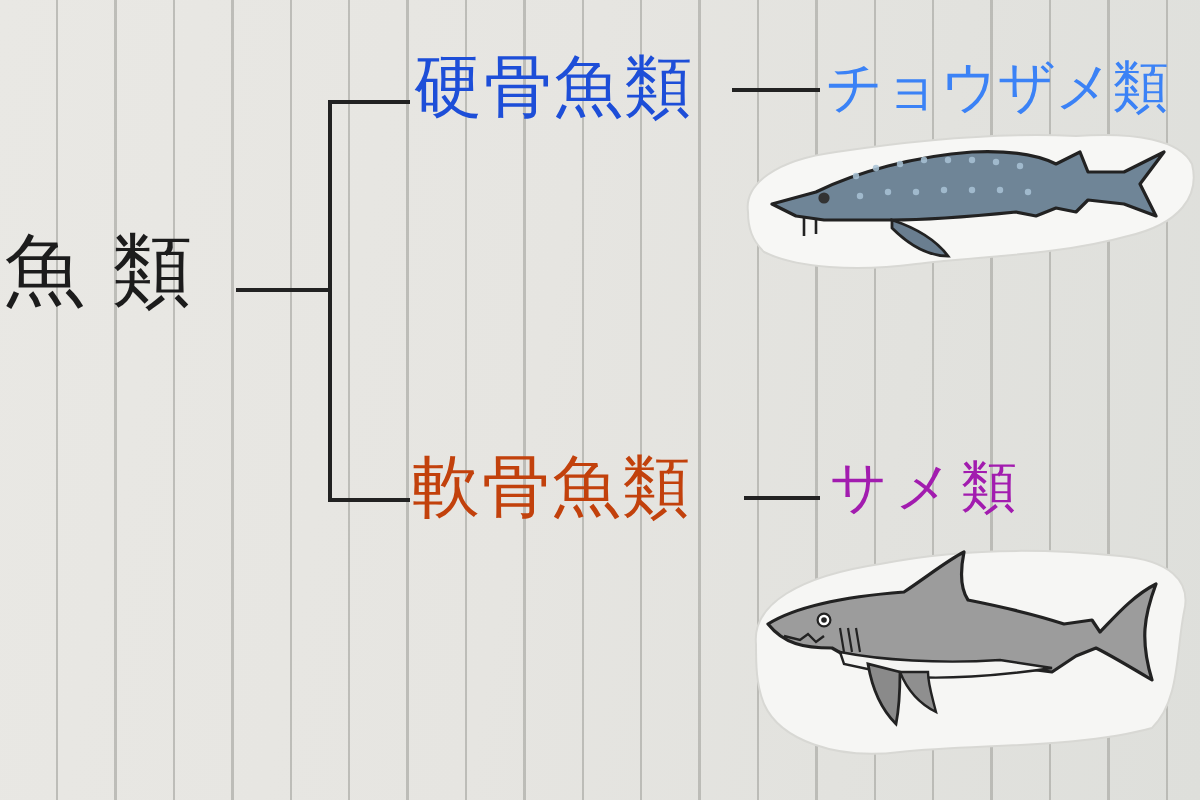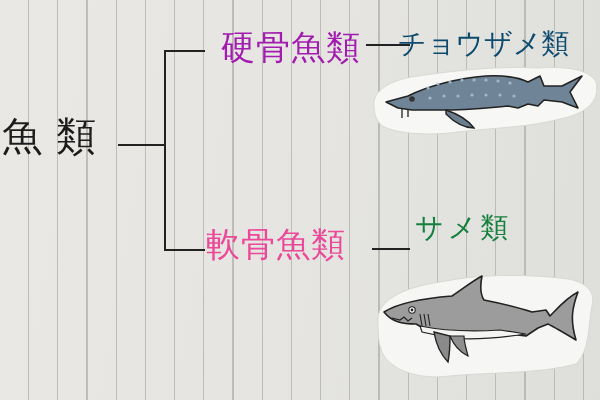--- a/index.html
+++ b/index.html
@@ -13,24 +13,24 @@
     background-image: repeating-linear-gradient(90deg,
       transparent 0px, transparent 28px,
       rgba(175,175,170,0.75) 28px, rgba(175,175,170,0.75) 29.2px);
     pointer-events: none;
   }
   .label {
     position: absolute; white-space: nowrap; line-height: 1;
     font-family: "DejaVu Sans", sans-serif;
   }
   .root-label { left: 2px; top: 116px; font-size: 40px; letter-spacing: 14px; color: #1c1c1c; }
-  .bony-label { left: 221px; top: 30px; font-size: 34px; letter-spacing: 1px; color: #a21caf; }
-  .sturgeon-label { left: 398px; top: 30px; font-size: 28px; color: #0c4a6e; }
-  .cart-label { left: 206px; top: 227px; font-size: 34px; letter-spacing: 1px; color: #ec4899; }
-  .shark-label { left: 415px; top: 214px; font-size: 28px; letter-spacing: 4px; color: #15803d; }
+  .bony-label { left: 207px; top: 30px; font-size: 34px; letter-spacing: 1px; color: #1d4ed8; font-family: Liberation Mono, monospace; }
+  .sturgeon-label { left: 413px; top: 30px; font-size: 28px; color: #3b82f6; }
+  .cart-label { left: 206px; top: 227px; font-size: 34px; letter-spacing: 1px; color: #c2410c; }
+  .shark-label { left: 415px; top: 230px; font-size: 28px; letter-spacing: 4px; color: #a21caf; }
   .line { position: absolute; background: #222; }
   .card { position: absolute; }
 </style>
 </head>
 <body>
 
 <div class="ruled"></div>
 
 <div class="label root-label">魚類</div>
 

